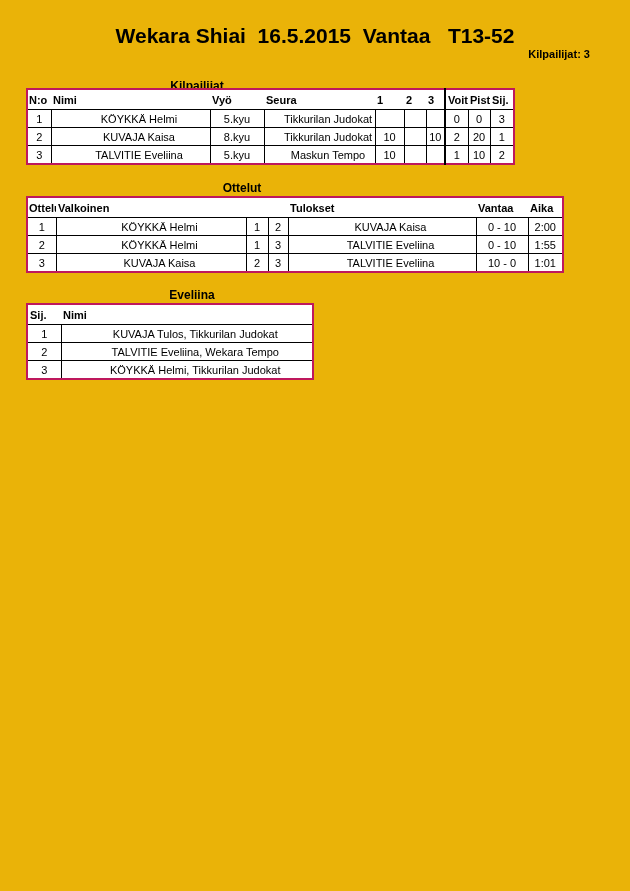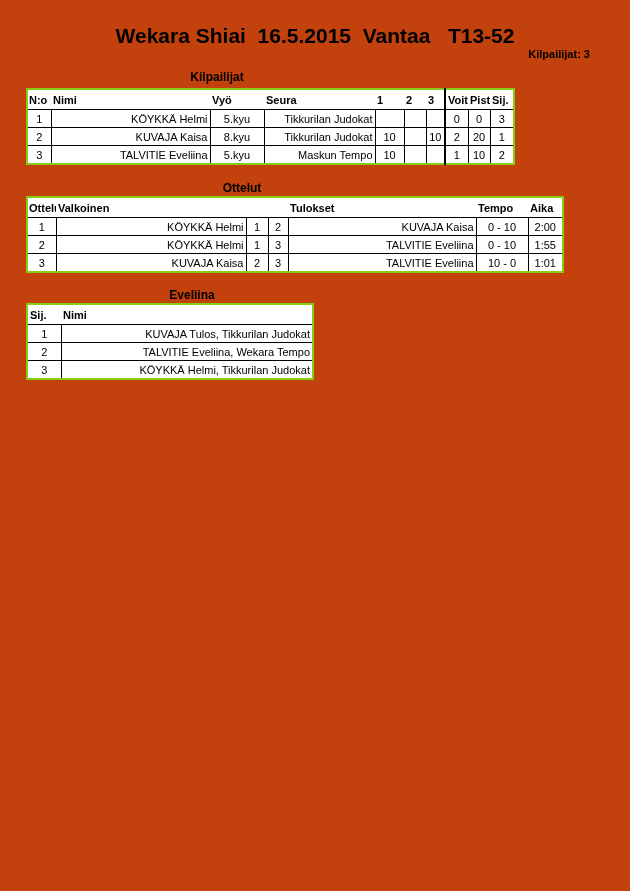--- a/index.html
+++ b/index.html
@@ -1,20 +1,20 @@
 <!DOCTYPE html>
 <html><head>
 <meta charset="utf-8">
 <style>
   html, body { margin: 0; padding: 0; background: #ffffff; }
   .page {
     position: relative;
     width: 630px;
     height: 891px;
-    background: #c2410c;
+    background: #eab308;
     color: #000000;
     font-family: "Liberation Sans", "DejaVu Sans", sans-serif;
     overflow: hidden;
   }
   .doc-title {
     position: absolute;
     top: 24px;
     left: 0;
     width: 630px;
     text-align: center;
@@ -29,30 +29,30 @@
     font-size: 11px;
     font-weight: bold;
   }
   .section-heading {
     position: absolute;
     transform: translateX(-50%);
     font-size: 12px;
     font-weight: bold;
     white-space: nowrap;
   }
-  #heading-kilpailijat { left: 197px; top: 70px; margin-left: 20px; }
+  #heading-kilpailijat { left: 197px; top: 79px; }
   #heading-ottelut     { left: 242px; top: 181px; }
   #heading-tulokset    { left: 192px; top: 288px; }
 
   table {
     position: absolute;
     border-collapse: collapse;
     table-layout: fixed;
     background: #ffffff;
-    border: 2px solid #84cc16;
+    border: 2px solid #be185d;
   }
   #table-kilpailijat { left: 26px; top: 88px;  width: 487px; }
   #table-ottelut     { left: 26px; top: 196px; width: 536px; }
   #table-tulokset    { left: 26px; top: 303px; width: 286px; }
 
   th {
     border: none;
     font-size: 11px;
     font-weight: bold;
     height: 19px;
@@ -65,21 +65,21 @@
     border: 1px solid #000000;
     font-size: 11px;
     font-weight: normal;
     height: 17px;
     padding: 0 2px;
     text-align: center;
     white-space: nowrap;
     overflow: hidden;
   }
   th.hleft { text-align: left; padding-left: 1px; }
-  td.name  { text-align: right; padding-left: 19px; }
+  td.name  { text-align: center; padding-left: 19px; }
   .thick-left { border-left: 2px solid #000000; }
 </style>
 </head>
 <body>
 
 <div class="page">
 
   <div class="doc-title">Wekara Shiai  16.5.2015  Vantaa   T13-52</div>
   <div class="competitors-count">Kilpailijat: 3</div>
 
@@ -161,21 +161,21 @@
       <col style="width:188px">
         <col style="width:52px">
         <col style="width:35px">
     </colgroup>
     <thead>
       <tr>
         <th class="hleft">Ottelu</th>
         <th colspan="2">Valkoinen</th>
         <th></th>
         <th>Tulokset</th>
-        <th>Tempo</th>
+        <th>Vantaa</th>
         <th>Aika</th>
       </tr>
     </thead>
     <tbody>
       <tr>
         <td>1</td>
         <td class="name">KÖYKKÄ Helmi</td>
         <td>1</td>
         <td>2</td>
         <td class="name">KUVAJA Kaisa</td>

